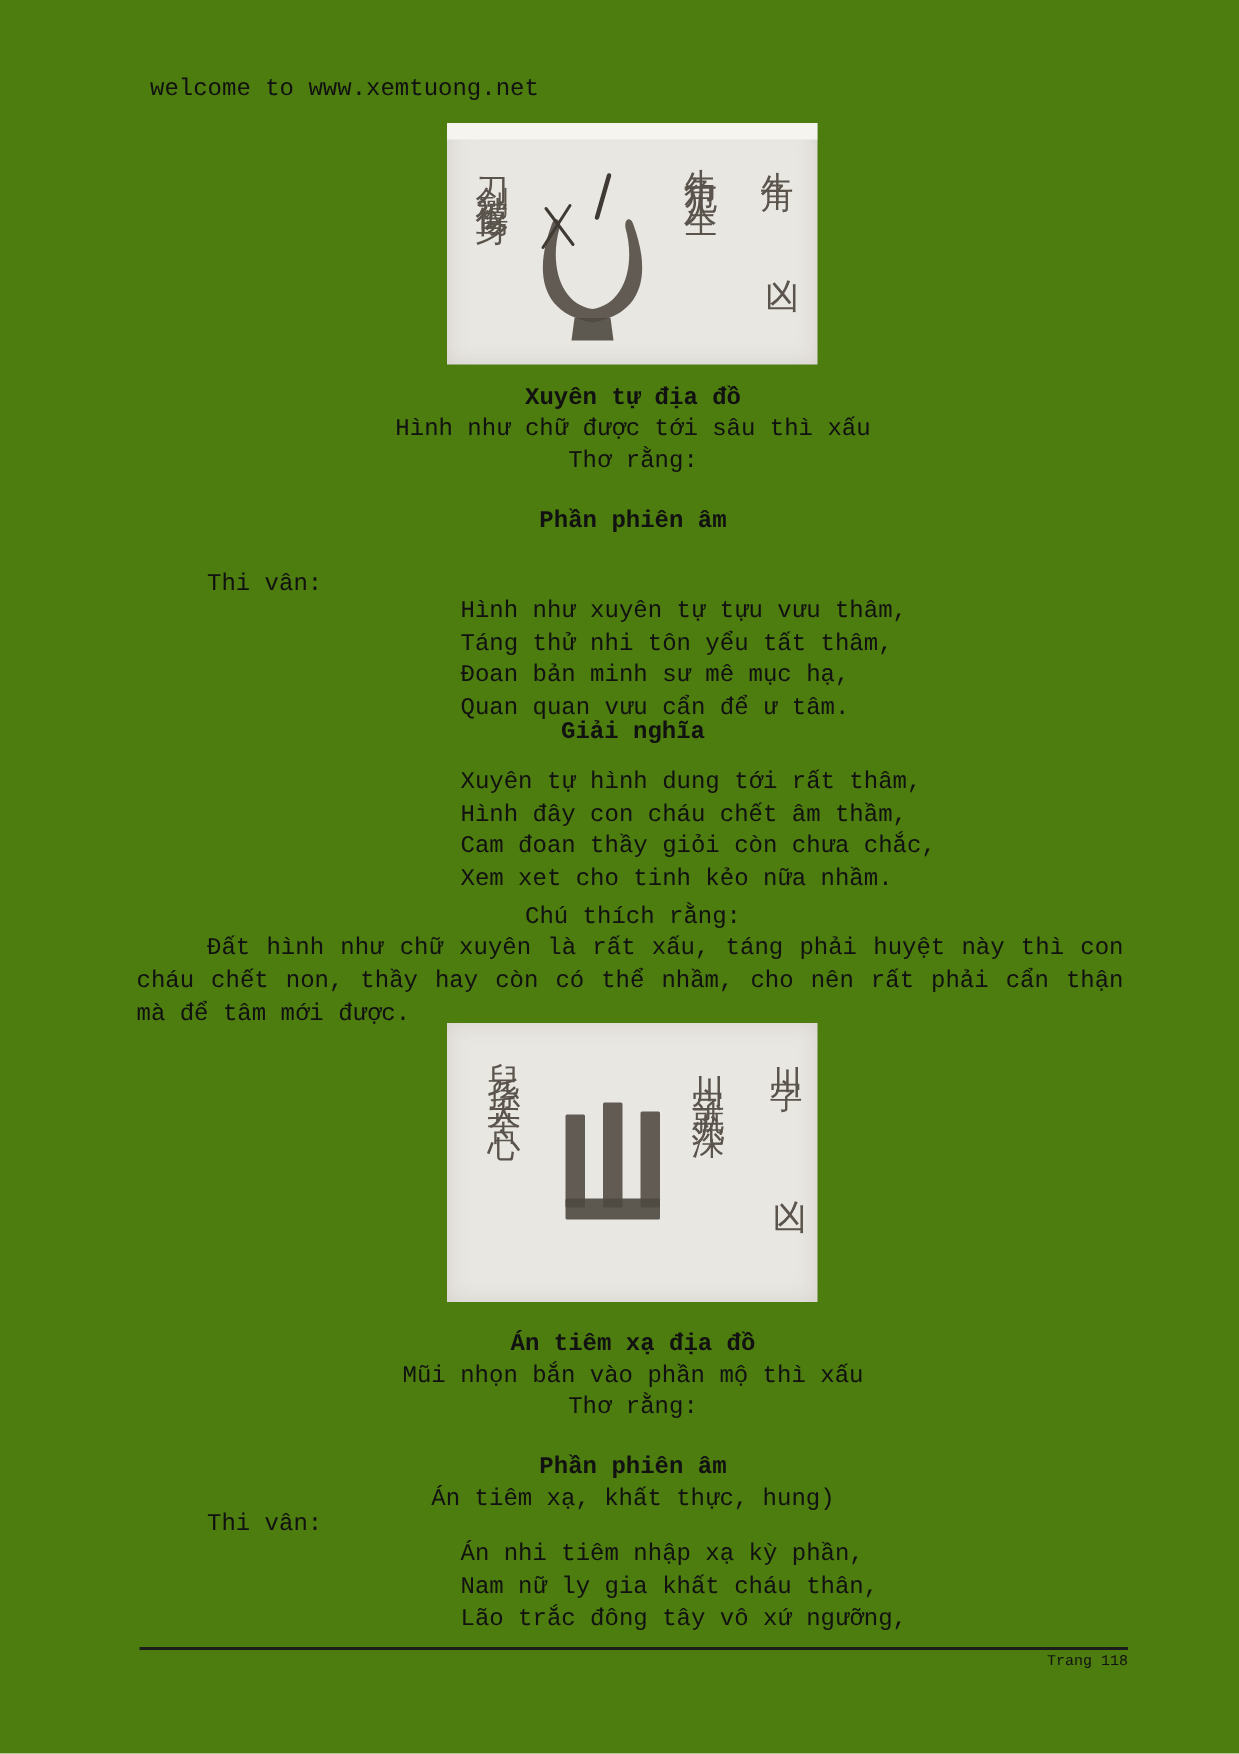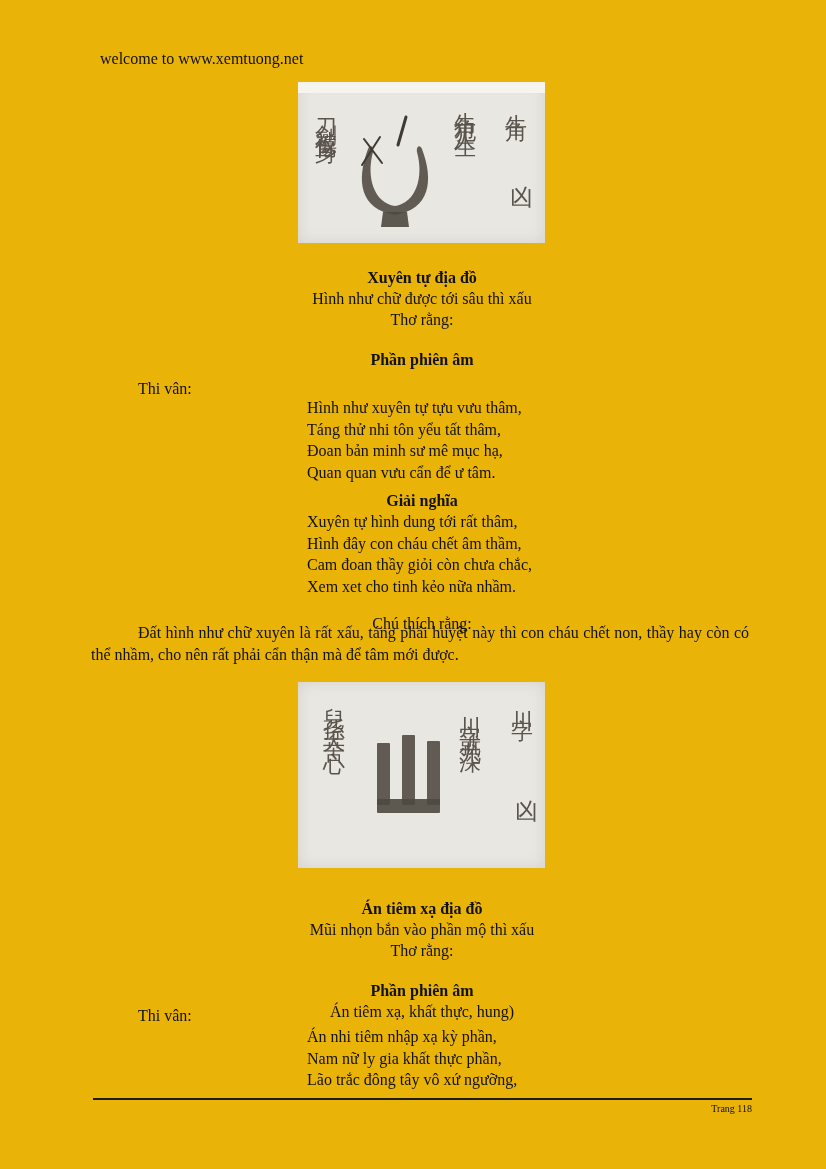--- a/index.html
+++ b/index.html
@@ -5,29 +5,29 @@
   :root{
     --scan-bg:#e9e7e2;
     --scan-strip:#f5f4ef;
     --ink:#4e4840;
     --text:#111111;
   }
   html,body{margin:0;padding:0;background:#ffffff;}
   .page{
     position:relative;
     width:826px;height:1169px;
-    background:#eab308;
-    font-family:Liberation Serif, serif;
+    background:#4d7c0f;
+    font-family:Liberation Mono, monospace;
     color:var(--text);
     font-size:16px;
     overflow:hidden;
   }
   .abs{position:absolute;}
   .b{font-weight:bold;}
-  .center-block{width:660px;text-align:center;line-height:21px;margin-top:12px;}
+  .center-block{width:660px;text-align:center;line-height:21px;}
   .center-block .gap{height:19px;}
   .poem{line-height:21.5px;white-space:nowrap;}
   .para{width:658px;text-align:justify;text-indent:47px;line-height:21.8px;}
   
   .scan{
     background:var(--scan-bg);
     overflow:hidden;
     box-shadow:inset 0 0 14px rgba(120,112,98,0.18);
   }
   .scan .topstrip{position:absolute;left:0;top:0;right:0;height:11px;background:var(--scan-strip);}
@@ -117,20 +117,20 @@
     <div>Thơ rằng:</div>
     <div class="gap"></div>
     <div class="b">Phần phiên âm</div>
     <div>Án tiêm xạ, khất thực, hung)</div>
   </div>
 
   <div class="abs" style="left:138px;top:1007px;">Thi vân:</div>
 
   <div class="abs poem" style="left:307px;top:1026px;">
     <div>Án nhi tiêm nhập xạ kỳ phần,</div>
-    <div>Nam nữ ly gia khất thực phần,</div>
+    <div>Nam nữ ly gia khất cháu thân,</div>
     <div>Lão trắc đông tây vô xứ ngưỡng,</div>
   </div>
 
   <div class="abs footer-rule" style="left:93px;top:1098px;width:659px;"></div>
   <div class="abs footer-page" style="left:93px;top:1103px;">Trang 118</div>
 
 </div>
 
 </body></html>

